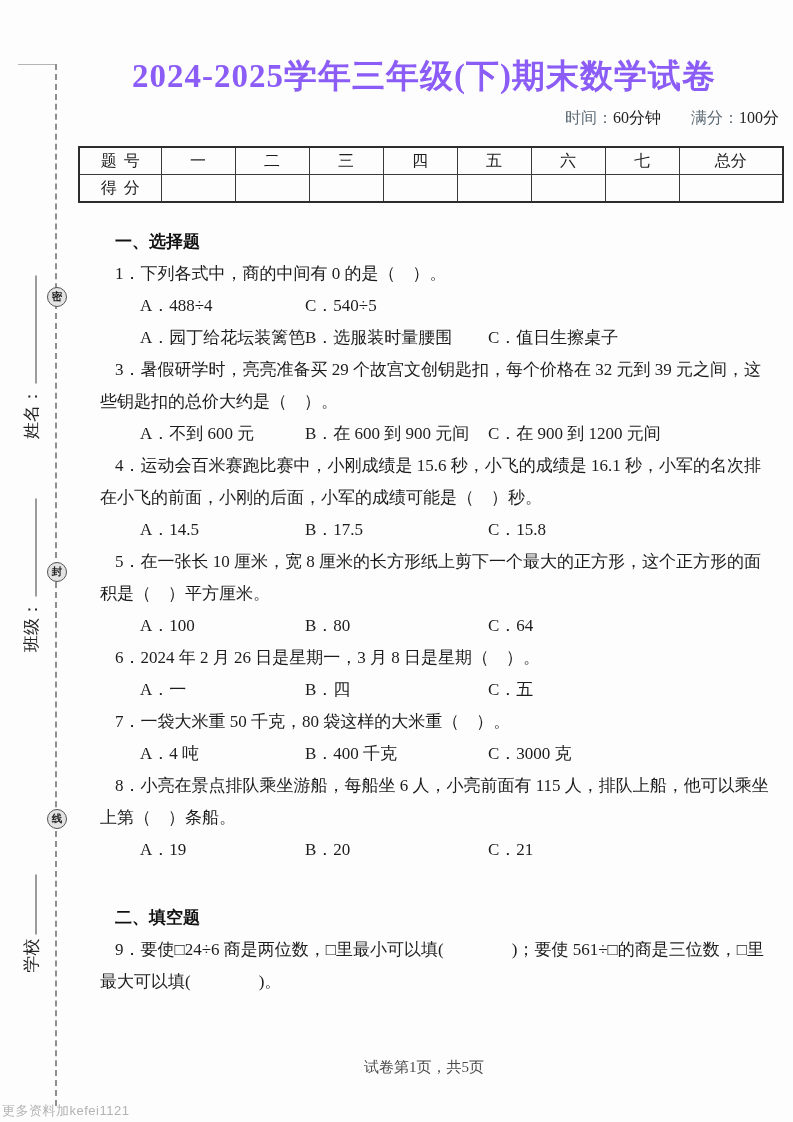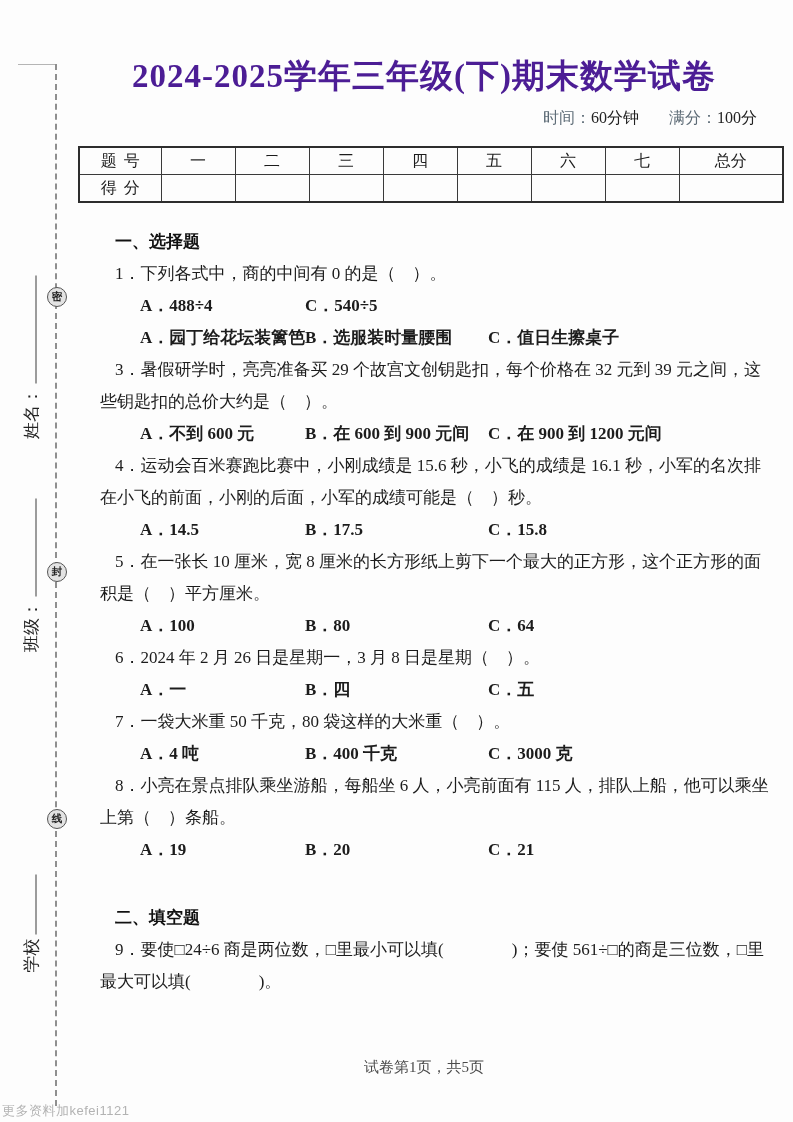--- a/index.html
+++ b/index.html
@@ -24,38 +24,38 @@
   .blank-unit{position:absolute;white-space:nowrap;font-size:17px;color:#222;
               transform:rotate(-90deg);text-align:center;}
   .bu-name{width:190px;left:-64px;top:346px;}
   .bu-class{width:180px;left:-59px;top:564px;}
   .bu-school{width:132px;left:-35px;top:912px;}
   .wline{display:inline-block;height:2px;border-bottom:1.3px solid #3d3d3d;margin-left:4px;}
   .wl-name{width:108px}.wl-class{width:98px}.wl-school{width:60px}
 
   
   .title{position:absolute;left:80px;top:54px;width:688px;text-align:center;
-         font-size:33px;font-weight:bold;letter-spacing:1px;color:#4c1d95;}
-  .meta{position:absolute;top:108px;right:36px;font-size:16px;color:#222;}
+         font-size:33px;font-weight:bold;letter-spacing:1px;color:#8b5cf6;}
+  .meta{position:absolute;top:108px;right:14px;font-size:16px;color:#222;}
   .meta .lbl{color:#5d6b76;}
   .meta .gap{display:inline-block;width:30px;}
 
   
   table.score{position:absolute;left:78px;top:146px;width:706px;
               border-collapse:collapse;table-layout:fixed;
               border:2px solid #2d2d2d;}
   table.score td{border:1px solid #3a3a3a;height:26px;text-align:center;
                  font-size:16px;color:#1c1c1c;padding:0;}
   td.spread{letter-spacing:0.45em;text-indent:0.45em;}
 
   
   main.content{position:absolute;left:100px;top:226px;width:670px;}
   .section-heading{font-size:17px;font-weight:bold;line-height:32px;text-indent:15px;color:#111;}
   .q-text{margin:0;font-size:17px;line-height:32px;text-indent:15px;}
-  .options{display:flex;padding-left:40px;font-size:17px;line-height:32px;font-weight:bold;}
+  .options{display:flex;padding-left:40px;font-size:17px;line-height:32px;}
   .opt{white-space:nowrap;}
   .opt0{width:165px;flex-shrink:0;}
   .opt1{width:183px;flex-shrink:0;}
   .opt2{flex:1;}
   .section + .section{margin-top:36px;}
 
   
   .footer{position:absolute;left:80px;top:1058px;width:688px;text-align:center;
           font-size:15px;color:#4a4a4a;}
   .watermark{position:absolute;left:2px;top:1102px;font-size:13px;color:#b3b3b3;

